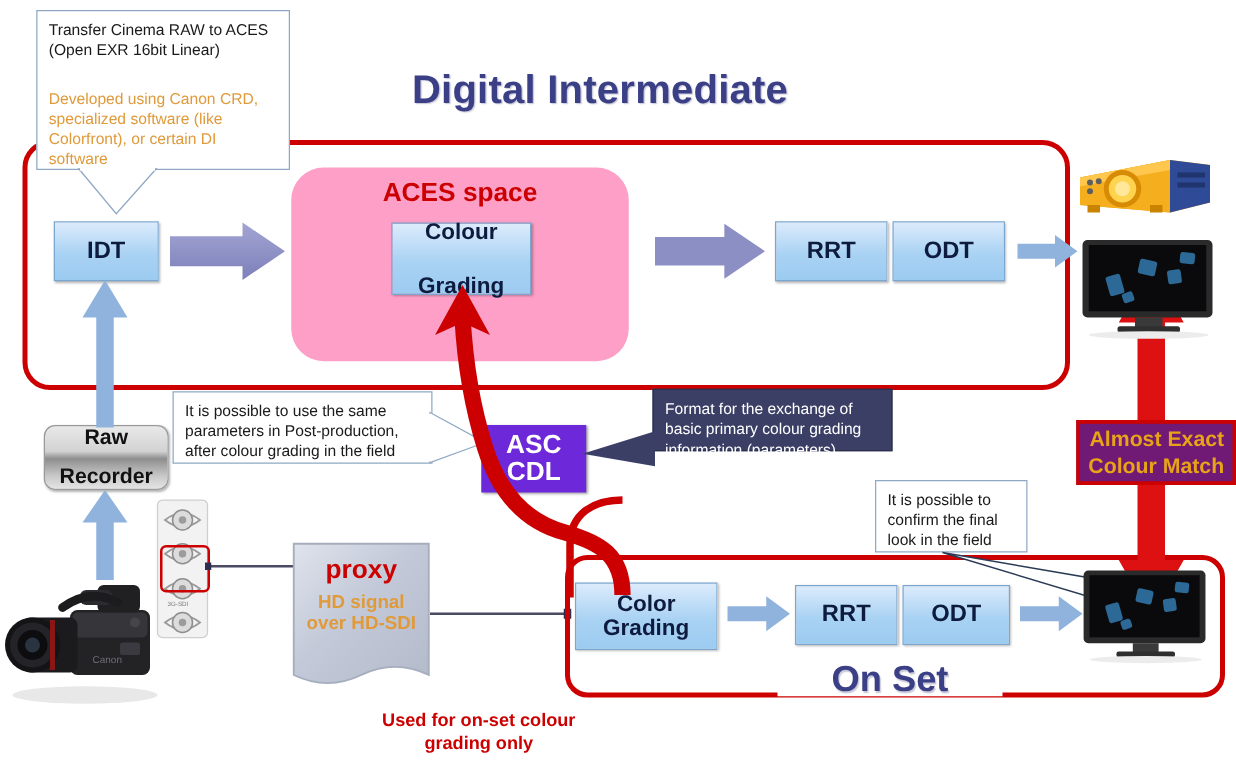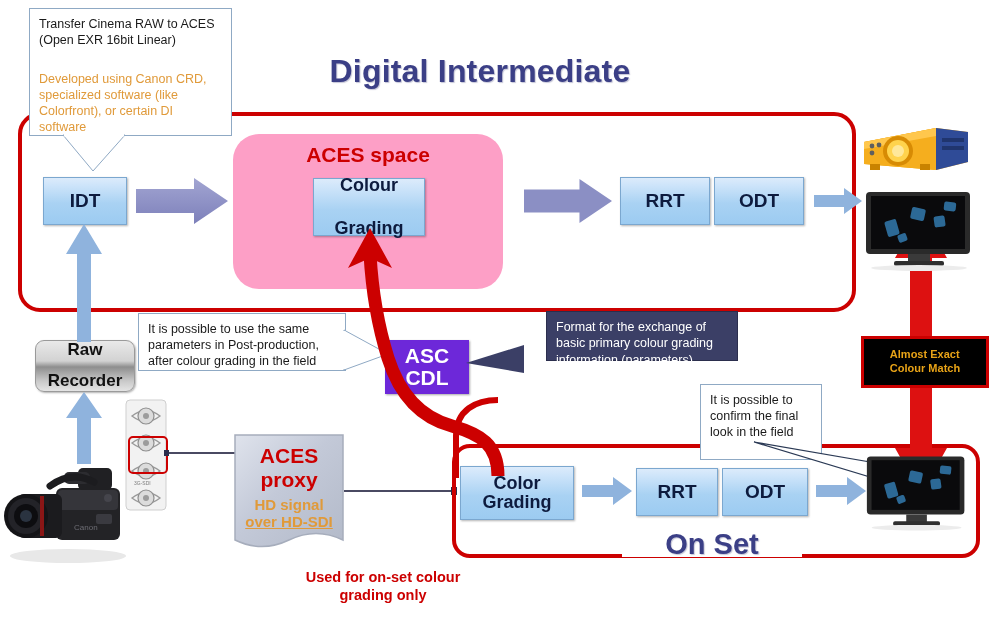--- a/index.html
+++ b/index.html
@@ -75,22 +75,22 @@
     pointer-events:none;
   }
   .proxy-t1{color:#cc0000;font-weight:bold;font-size:21px;line-height:1.12;}
   .proxy-t2{color:#e09a3a;font-weight:bold;font-size:15px;line-height:1.15;margin-top:5px;}
 
   .used-for{
     color:#cc0000;font-weight:bold;font-size:14.5px;text-align:center;line-height:1.25;
   }
 
   .match-label{
-    border:3px solid #cc0000;background:#000000;
-    color:#e8a317;font-weight:bold;font-size:11px;text-align:left;
+    border:3px solid #cc0000;background:#701a75;
+    color:#e8a317;font-weight:bold;font-size:17px;text-align:right;
     line-height:1.25;display:flex;align-items:center;justify-content:center;
   }
   svg{display:block;overflow:visible;}
 </style>
 </head>
 <body>
 
 <div id="stage">
 
   <div class="abs di-box" style="left:18px;top:112px;width:830px;height:192px;"></div>
@@ -208,24 +208,23 @@
     <defs>
       <linearGradient id="pxg" x1="0" y1="0" x2="1" y2="1">
         <stop offset="0" stop-color="#dfe3ec"></stop>
         <stop offset="45%" stop-color="#c3c9d8"></stop>
         <stop offset="100%" stop-color="#b3bac9"></stop>
       </linearGradient>
     </defs>
     <path d="M3,3 L111,3 L111,108 q-27,-13 -54,0 q-27,13 -54,0 Z" fill="url(#pxg)" stroke="#a6adbc" stroke-width="1.5"></path>
   </svg>
   <div class="abs proxy-text" style="left:232px;top:444px;width:114px;">
-    <div class="proxy-t1">ACES</div>
     <div class="proxy-t1">proxy</div>
     <div class="proxy-t2">HD signal</div>
-    <div class="proxy-t2" style="margin-top:0;text-decoration:underline;">over HD-SDI</div>
+    <div class="proxy-t2" style="margin-top:0;">over HD-SDI</div>
   </div>
 
   <div class="abs used-for" style="left:268px;top:568px;width:230px;">
     <div>Used for on-set colour</div>
     <div>grading only</div>
   </div>
 
   <svg class="abs" style="left:344px;top:484px;" width="116" height="14" viewBox="0 0 116 14">
     <line x1="0" y1="7" x2="110" y2="7" stroke="#4a4a62" stroke-width="2"></line>
     <rect x="107" y="3" width="6" height="8" fill="#2b2e4d"></rect>
@@ -262,28 +261,28 @@
   </div>
 
   <div class="abs callout" style="left:138px;top:313px;width:208px;height:58px;">
     <div>It is possible to use the same parameters in Post-production, after colour grading in the field</div>
   </div>
   <svg class="abs" style="left:344px;top:330px;" width="44" height="46" viewBox="0 0 44 46">
     <path d="M0,0 L44,24 L0,40 Z" fill="#ffffff" stroke="#8fa9c4" stroke-width="1"></path>
     <path d="M0,1 L0,39" stroke="#ffffff" stroke-width="3"></path>
   </svg>
 
-  <div class="abs callout-dark" style="left:546px;top:311px;width:192px;height:50px;">
+  <div class="abs callout-dark" style="left:522px;top:311px;width:192px;height:50px;">
     <div>Format for the exchange of basic primary colour grading information (parameters)</div>
   </div>
   <svg class="abs" style="left:466px;top:345px;" width="58" height="32" viewBox="0 0 58 32">
     <path d="M58,0 L0,18 L58,28 Z" fill="#3b3f66"></path>
   </svg>
 
-  <div class="abs callout" style="left:700px;top:384px;width:122px;height:76px;">
+  <div class="abs callout" style="left:700px;top:384px;width:122px;height:58px;">
     <div>It is possible to confirm the final look in the field</div>
   </div>
   <svg class="abs" style="left:752px;top:440px;" width="134" height="42" viewBox="0 0 134 42">
     <path d="M2,2 L128,40 L118,22 Z" fill="#ffffff" stroke="#2b3a55" stroke-width="1.2"></path>
   </svg>
 
   <svg class="abs" style="left:330px;top:228px;" width="220" height="250" viewBox="0 0 220 250">
     <path d="M168,248 C168,216 150,206 122,198 C92,190 70,168 58,130 C48,98 42,62 40,26" stroke="#cc0000" stroke-width="13" fill="none" stroke-linecap="butt"></path>
     <path d="M40,0 L62,40 L40,30 L18,40 Z" fill="#cc0000"></path>
   </svg>

